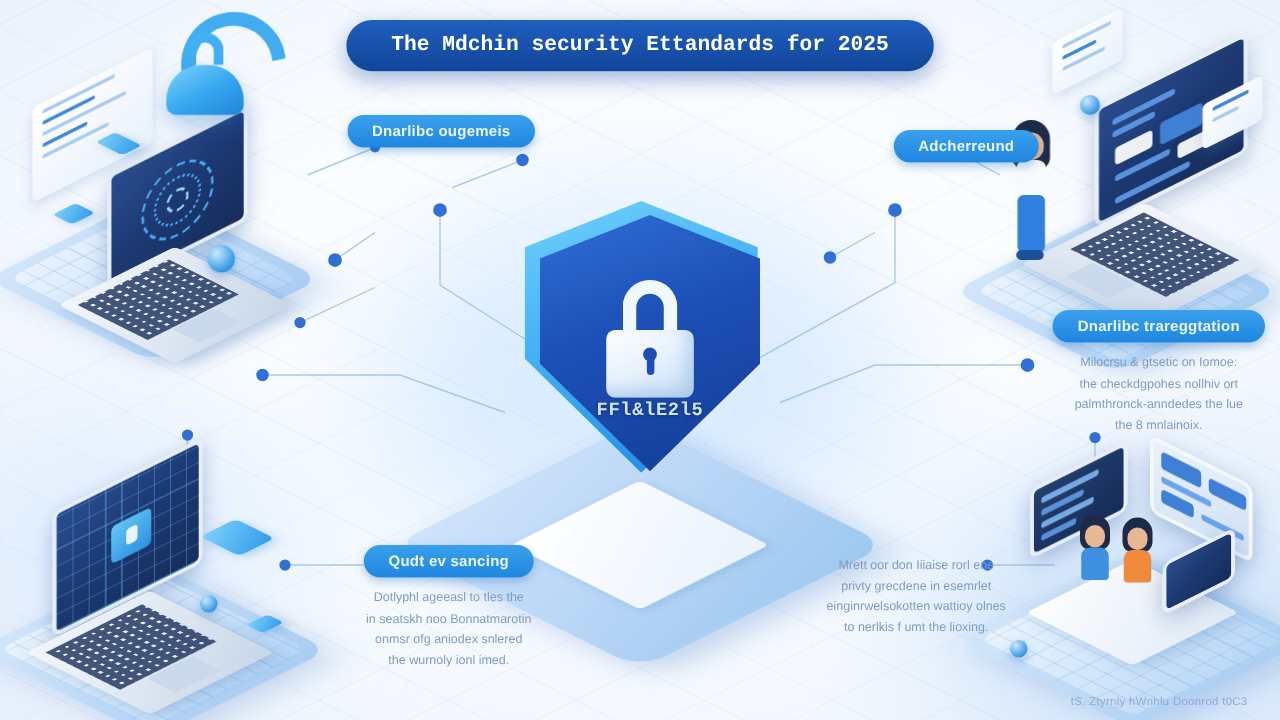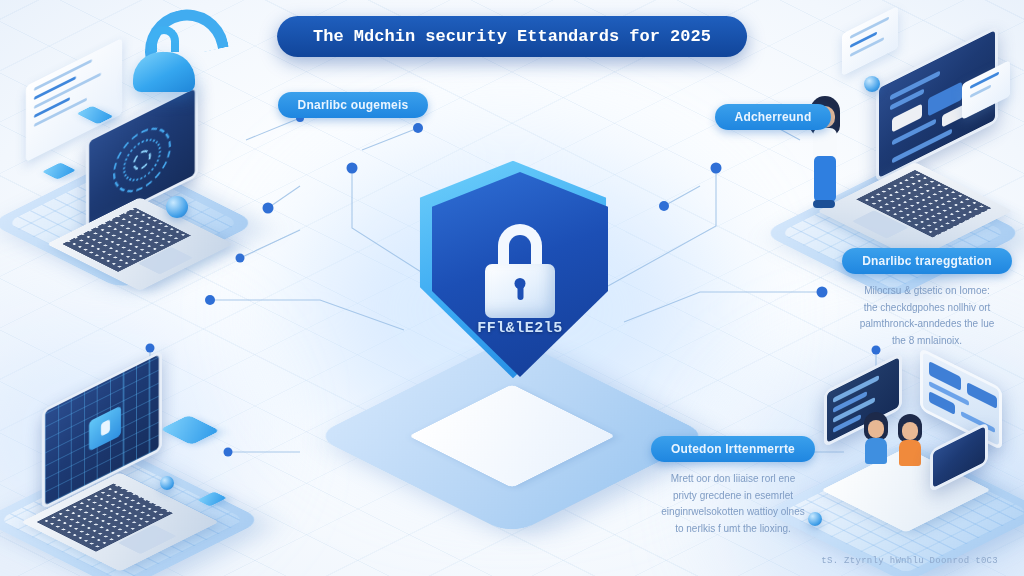--- a/index.html
+++ b/index.html
@@ -210,21 +210,20 @@
     filter:blur(.2px);
     font-family:Liberation Mono, monospace;
   }
 
   
   .footer {
     position:absolute; right:26px; bottom:10px;
     font-size:9px; color:#8fa9cc;
     filter:blur(.4px);
     letter-spacing:.3px;
-    font-family:Liberation Mono, monospace;
   }
 
   
   .person { position:absolute; }
   .p-hair { position:absolute; width:30px; height:40px; border-radius:15px 15px 10px 10px; background:#1d2a4a; }
   .p-head { position:absolute; width:20px; height:22px; border-radius:10px; background:#e8b894; }
   .p-torso { position:absolute; width:24px; height:30px; border-radius:7px 7px 3px 3px; background:#f7fafd; }
   .p-legs { position:absolute; width:22px; height:46px; border-radius:5px; background:#2f7fe0; }
   .p-shoe { position:absolute; width:22px; height:8px; border-radius:4px; background:#1b4f96; }
 
@@ -498,23 +497,29 @@
 
 
   <div class="node" style="left:822px; top:248px;">
     <div class="pill">Dnarlibc trareggtation</div>
     <div class="desc" style="white-space:pre-line;">Milocrsu &amp; gtsetic on Iomoe:
 the checkdgpohes nollhiv ort
 palmthronck-anndedes the lue
 the 8 mnlainoix.</div>
   </div>
 
+  <div class="node" style="left:254px; top:436px;">
+    <div class="pill">Qudt ev sancing</div>
+    <div class="desc" style="white-space:pre-line;">Dotlyphl ageeasl to tles the
+in seatskh noo Bonnatmarotin
+onmsr ofg aniodex snlered
+the wurnoly ionl imed.</div>
+  </div>
 
   <div class="node" style="left:628px; top:436px;">
-    <div class="pill">Outedon Irttenmerrte</div>
     <div class="desc" style="white-space:pre-line;">Mrett oor don Iiiaise rorl ene
 privty grecdene in esemrlet
 einginrwelsokotten wattioy olnes
 to nerlkis f umt the lioxing.</div>
   </div>
 
   <div class="footer">tS. Ztyrnly hWnhlu Doonrod t0C3</div>
 
 </div>
 

